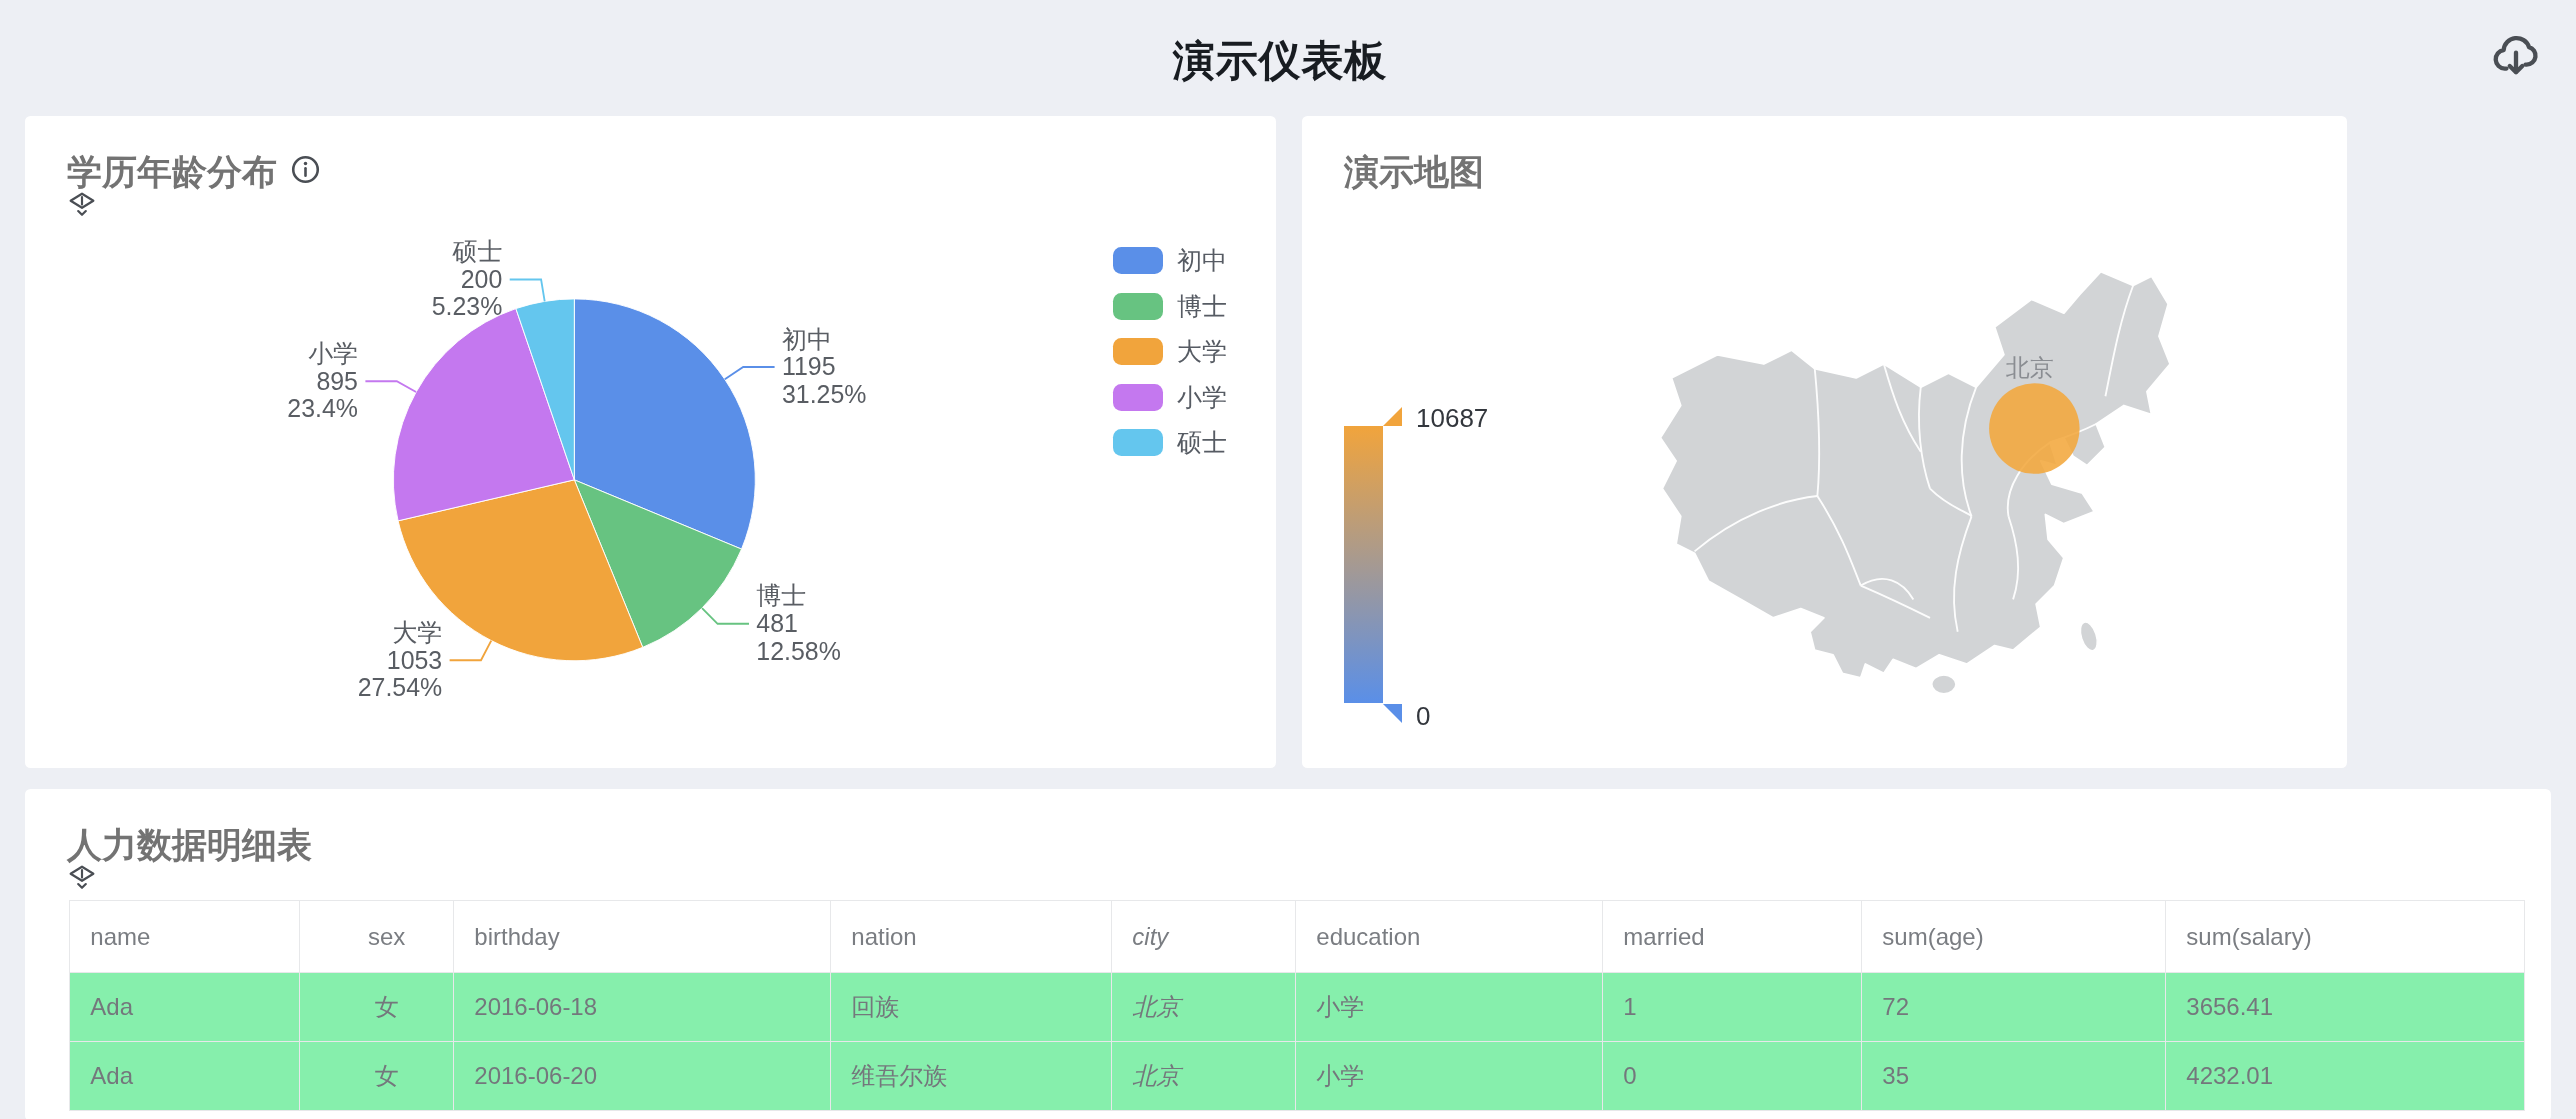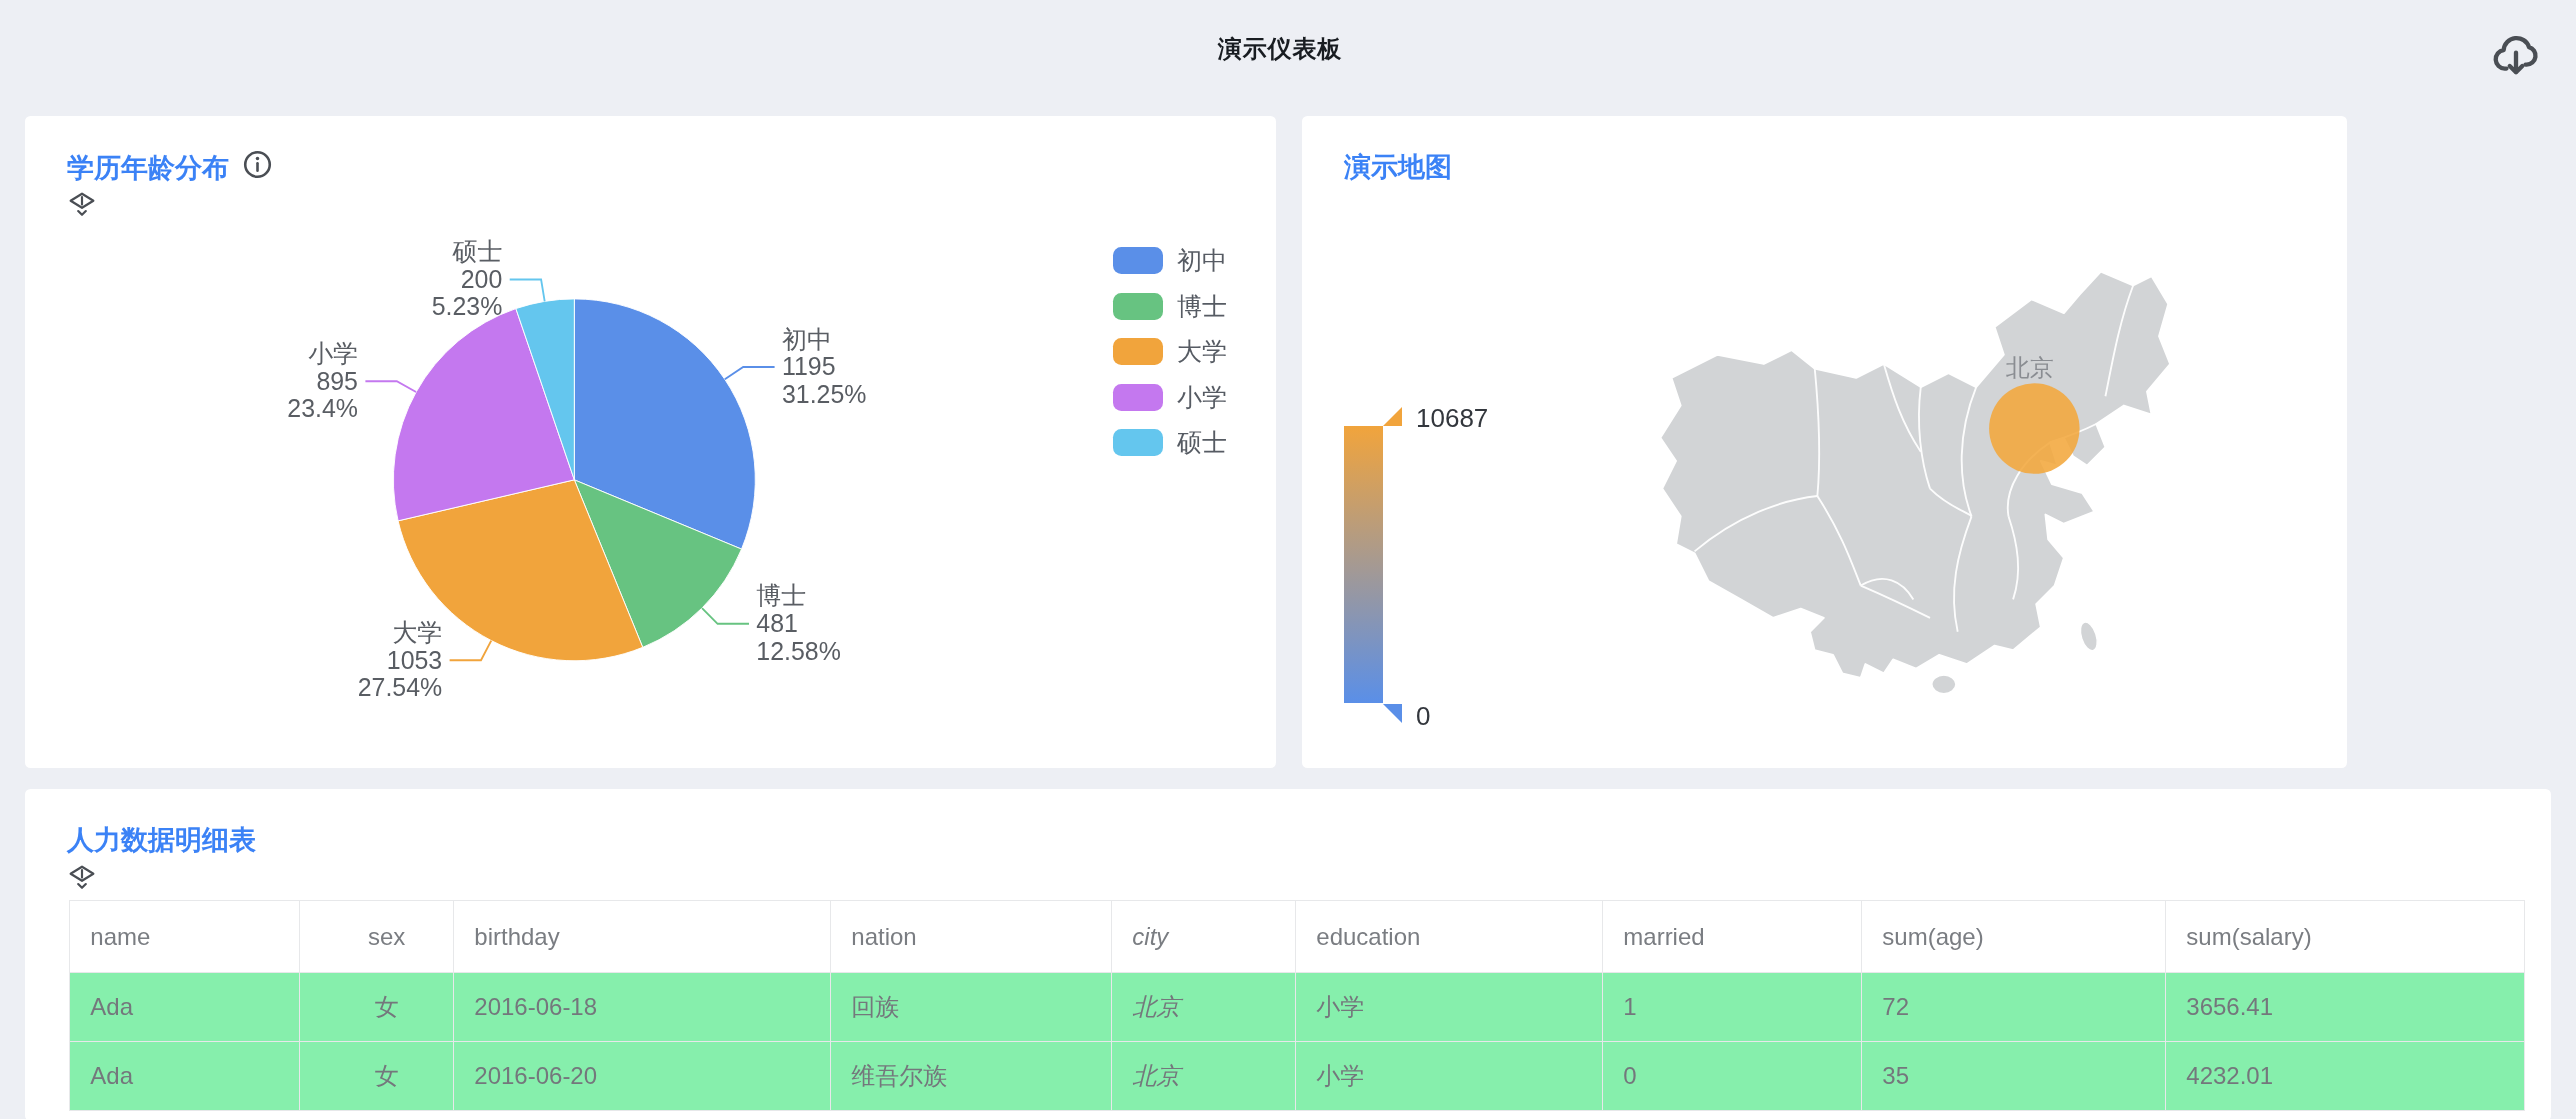--- a/index.html
+++ b/index.html
@@ -4,31 +4,31 @@
 <title>演示仪表板</title>
 <style>
   * { margin:0; padding:0; box-sizing:border-box; }
   html,body { width:2576px; height:1119px; overflow:hidden; }
   body { font-family:"Liberation Sans","DejaVu Sans",sans-serif; background:#edeff4; }
   .stage { position:relative; width:2576px; height:1119px; background:#edeff4; }
 
   
   .topbar { position:absolute; left:0; top:0; width:2576px; height:116px; }
   .page-title { position:absolute; left:0; right:16px; top:33px; text-align:center;
-                font-size:24px; font-weight:700; color:#181c21; letter-spacing:0.9px; }
+                font-size:42px; font-weight:700; color:#181c21; letter-spacing:0.9px; }
   .export-btn { position:absolute; right:31px; top:28px; width:59px; height:59px;
                 display:flex; align-items:center; justify-content:center; cursor:pointer; }
 
   
   .card { position:absolute; background:#ffffff; border-radius:5.5px; }
   .card-pie   { left:25px;   top:116px; width:1251px; height:652px; }
   .card-map   { left:1302px; top:116px; width:1045px; height:652px; }
   .card-table { left:25px;   top:789px; width:2526px; height:332px; overflow:hidden; }
-  .card-title { position:absolute; left:42px; top:33px; font-size:27px; font-weight:700;
-                color:#3b82f6; display:flex; align-items:center; gap:13px; }
+  .card-title { position:absolute; left:42px; top:33px; font-size:35px; font-weight:700;
+                color:#737373; display:flex; align-items:center; gap:13px; }
   .drill-icon { position:absolute; left:44px; top:76px; width:26px; height:24px; cursor:pointer; }
 
   
   .pie-svg { position:absolute; left:0; top:0; width:1251px; height:652px; }
   .pie-legend { position:absolute; left:1088px; top:131px; display:flex; flex-direction:column; gap:18.5px; }
   .legend-item { display:flex; align-items:center; gap:14px; cursor:pointer; height:27px; }
   .legend-swatch { width:50px; height:27px; border-radius:8.3px; flex:0 0 auto; }
   .legend-label { font-size:25px; color:#565b63; }
 
   

